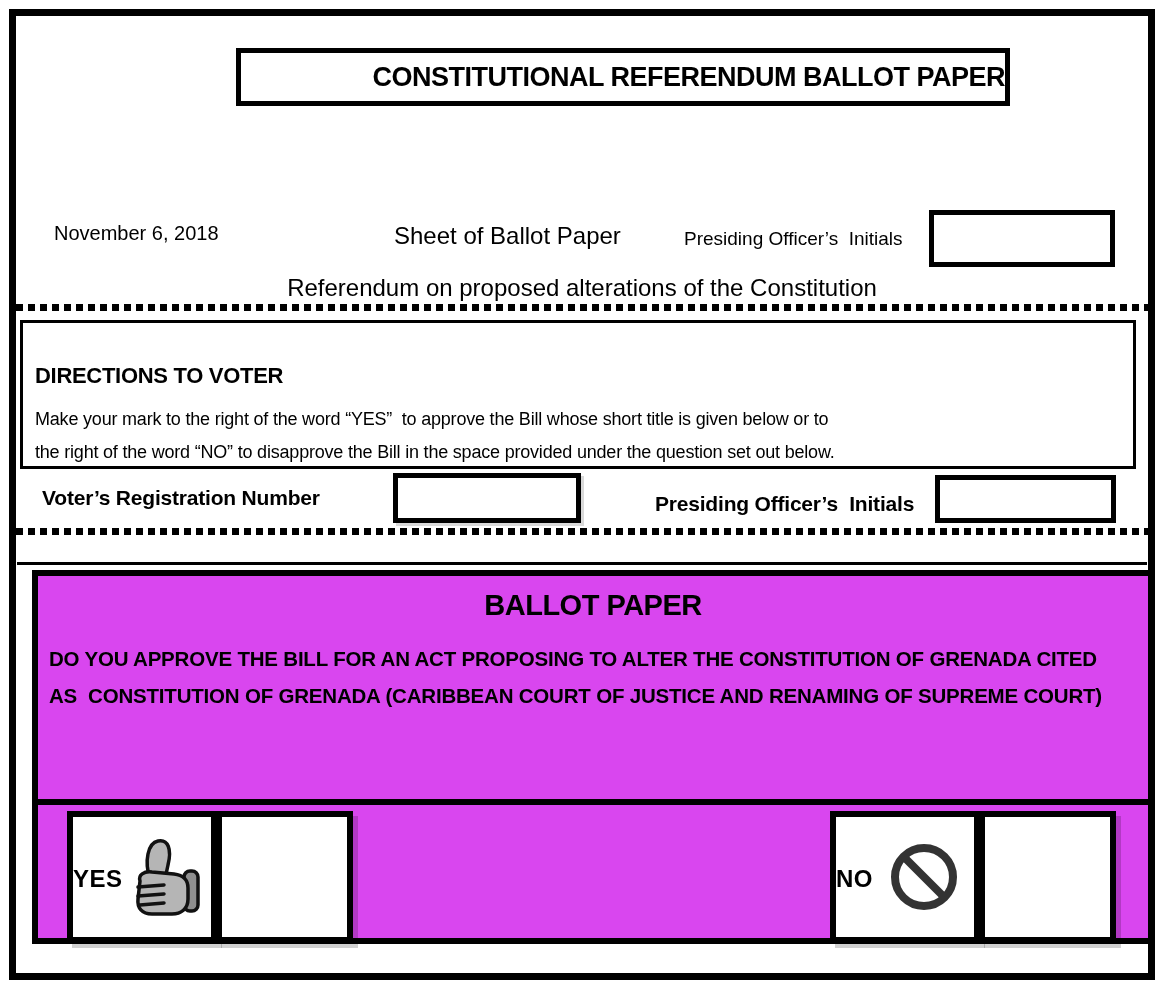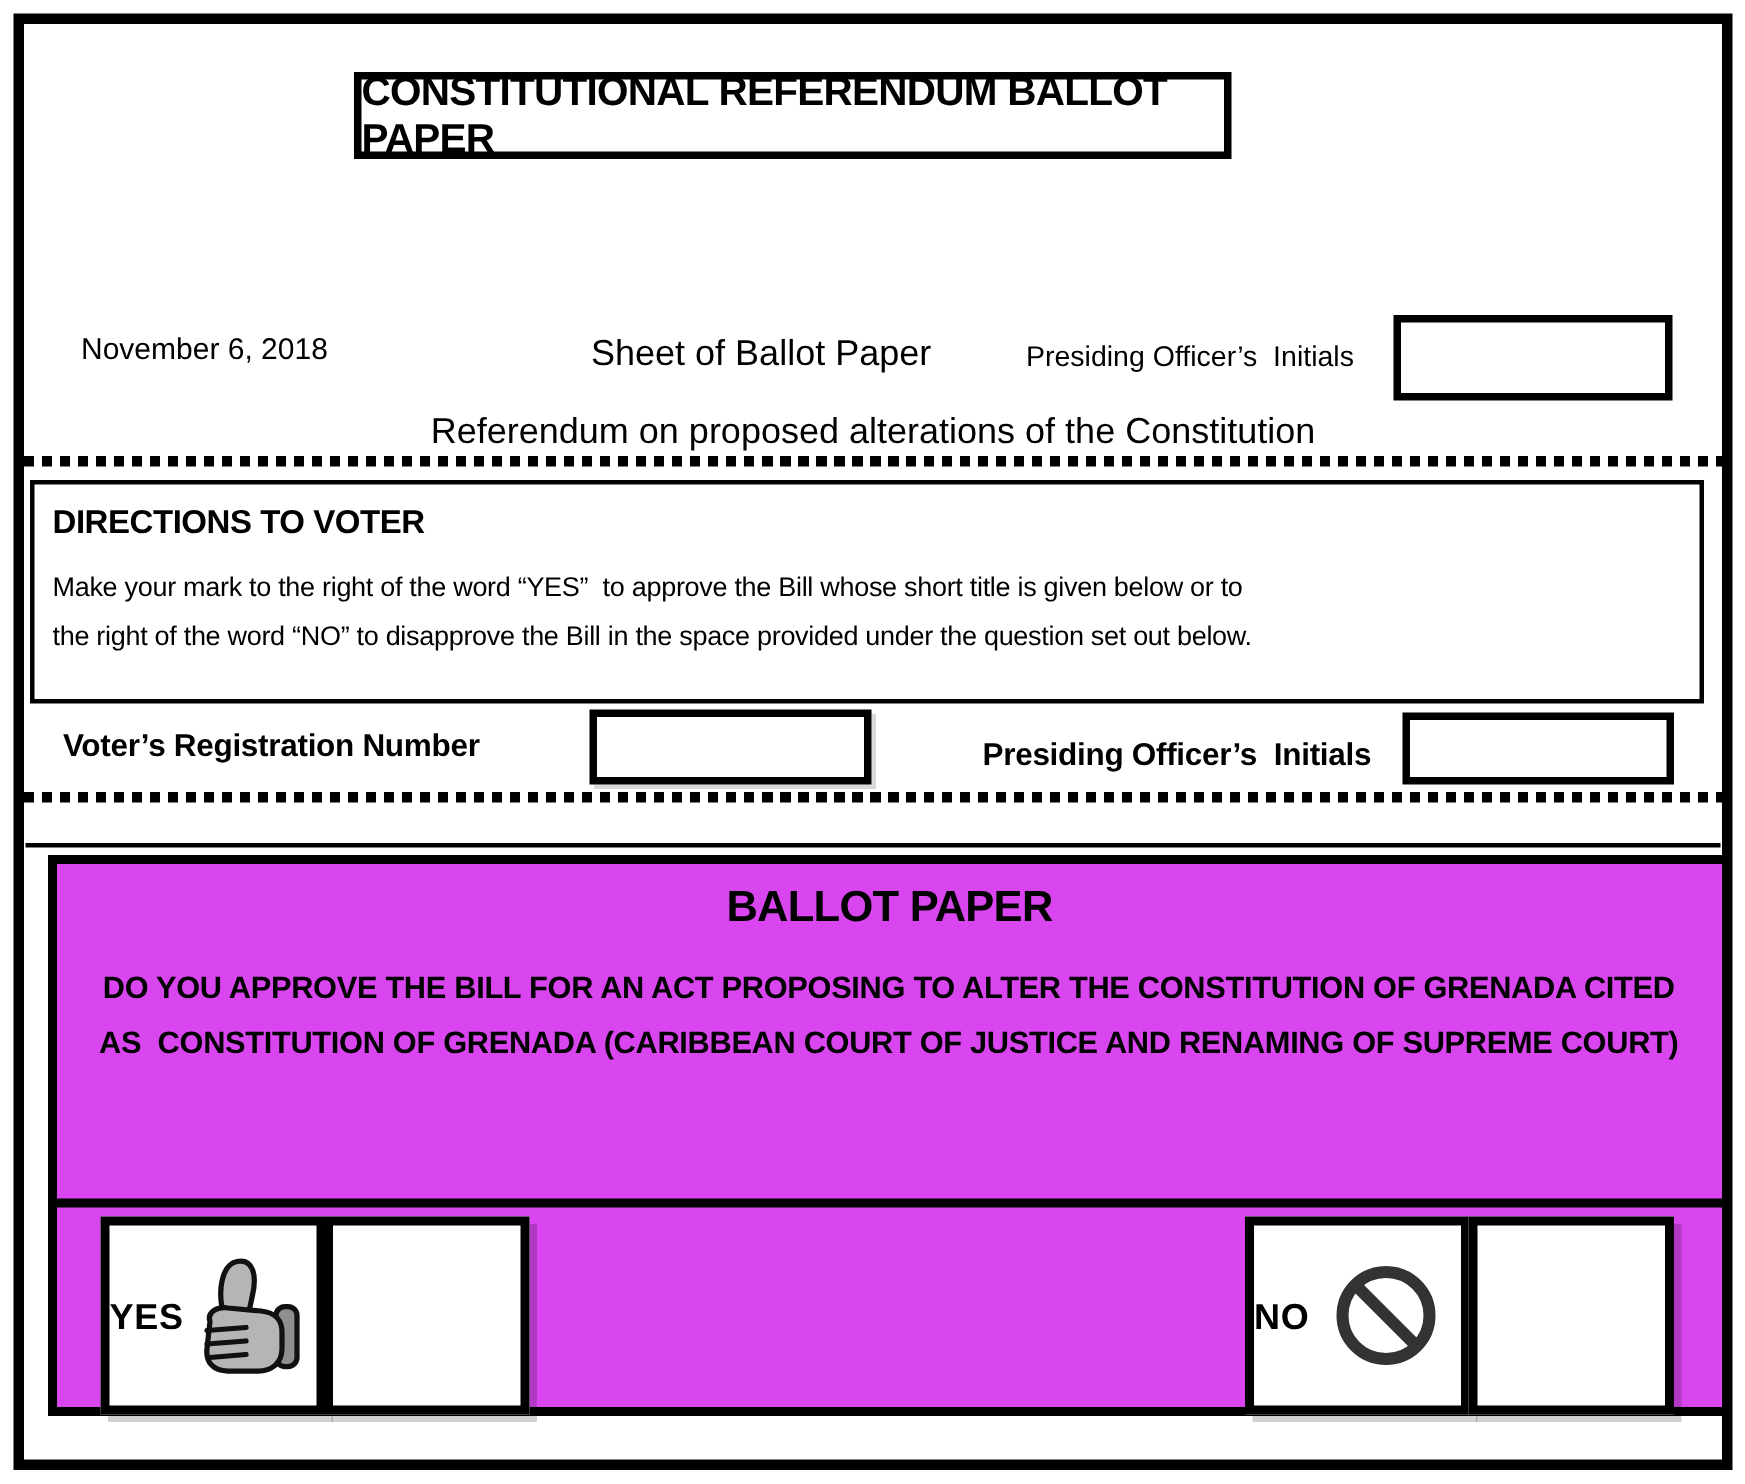--- a/index.html
+++ b/index.html
@@ -17,25 +17,25 @@
     position: absolute;
     left: 9px; top: 9px; right: 8px; bottom: 9px;
     border: 7px solid #000;
     background: #fff;
   }
 
   
   .title-box {
     position: absolute;
     left: 220px; top: 32px;
-    width: 585px; height: 58px;
+    width: 774px; height: 58px;
     border: 5px solid #000;
     background: #fff;
     z-index: 2;
-    display: flex; align-items: center; justify-content: flex-start;
+    display: flex; align-items: center; justify-content: flex-end;
   }
   .title-box span {
     font-size: 27px; font-weight: bold; letter-spacing: -0.5px;
   }
 
   
   .dashed-box {
     position: absolute;
     left: 12px; top: 88px;
     width: 1098px; height: 104px;
@@ -71,21 +71,21 @@
 
   
   .directions-box {
     position: absolute;
     left: 4px; top: 304px;
     width: 1116px; height: 149px;
     border: 3px solid #000;
     background: #fff;
     padding: 12px 12px 0 12px;
   }
-  .dir-heading { font-size: 22px; font-weight: bold; letter-spacing: -0.3px; }
+  .dir-heading { font-size: 22px; font-weight: bold; letter-spacing: -0.3px; margin-top: 28px; }
   .dir-body { margin-top: 14px; font-size: 18px; line-height: 33px; letter-spacing: -0.2px; }
 
   
   .vr-label {
     position: absolute; left: 26px; top: 470px;
     font-size: 21px; font-weight: bold; letter-spacing: -0.2px;
   }
   .vr-box {
     position: absolute; left: 377px; top: 457px;
     width: 188px; height: 50px;
@@ -113,21 +113,21 @@
     border: 6px solid #000;
     background: #d946ef;
   }
   .ballot-heading {
     margin-top: 13px;
     text-align: center;
     font-size: 29px; font-weight: bold; letter-spacing: -0.5px;
   }
   .question {
     margin: 18px 12px 0 11px;
-    font-size: 20.5px; font-weight: bold; letter-spacing: -0.2px; text-align: center;
+    font-size: 20.5px; font-weight: bold; letter-spacing: -0.2px;
   }
   .question div { line-height: 37px; white-space: pre-wrap; }
 
   .choice-row {
     position: absolute; left: 0; right: 0; bottom: 0;
     height: 139px;
     border-top: 6px solid #000;
   }
   .choice-group {
     position: absolute; top: 6px;

